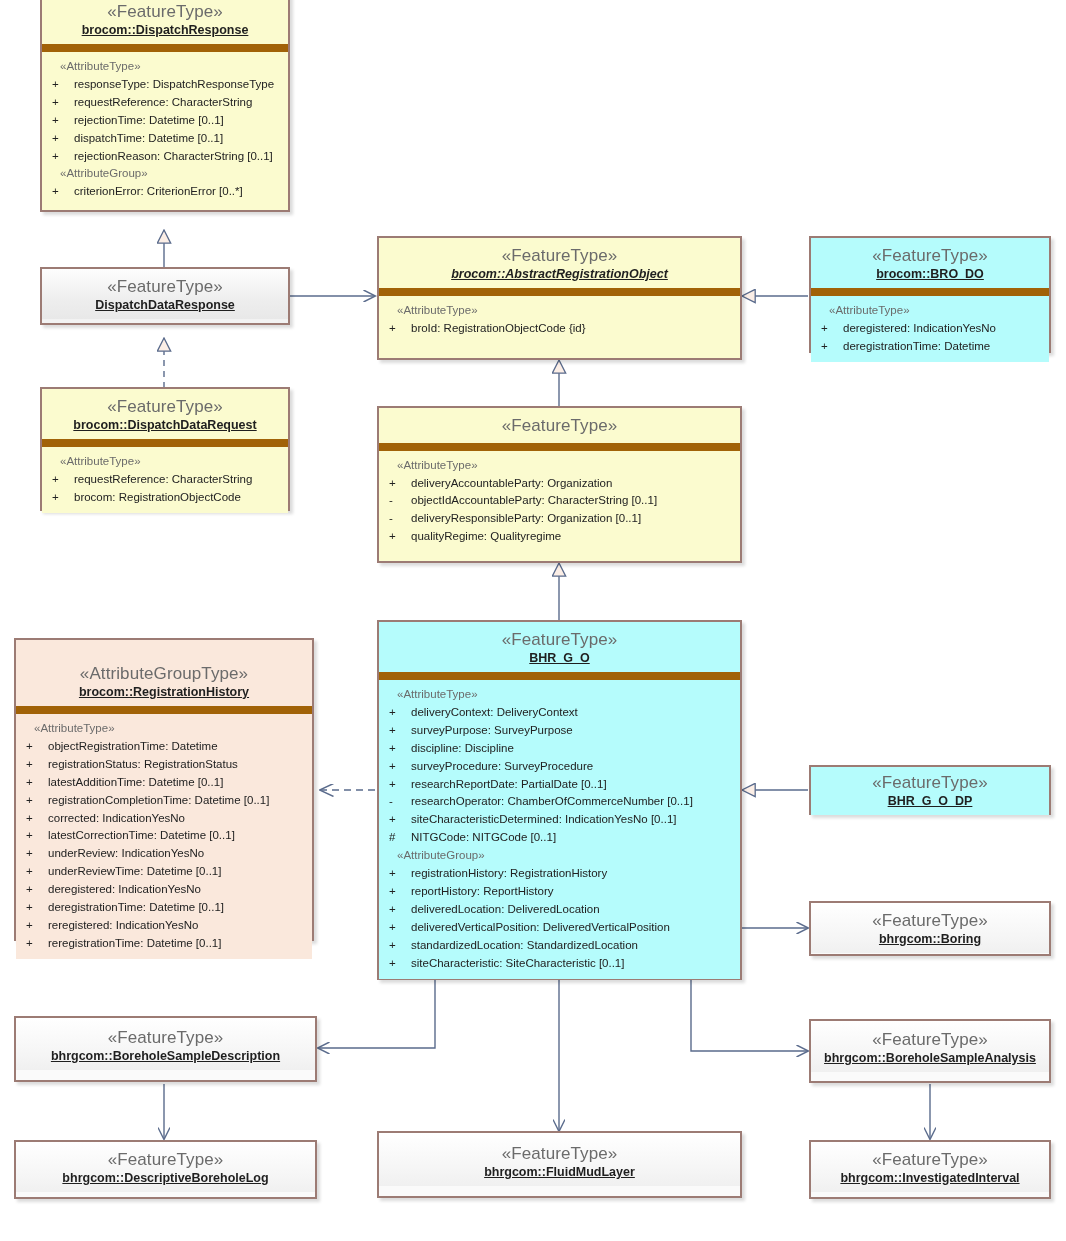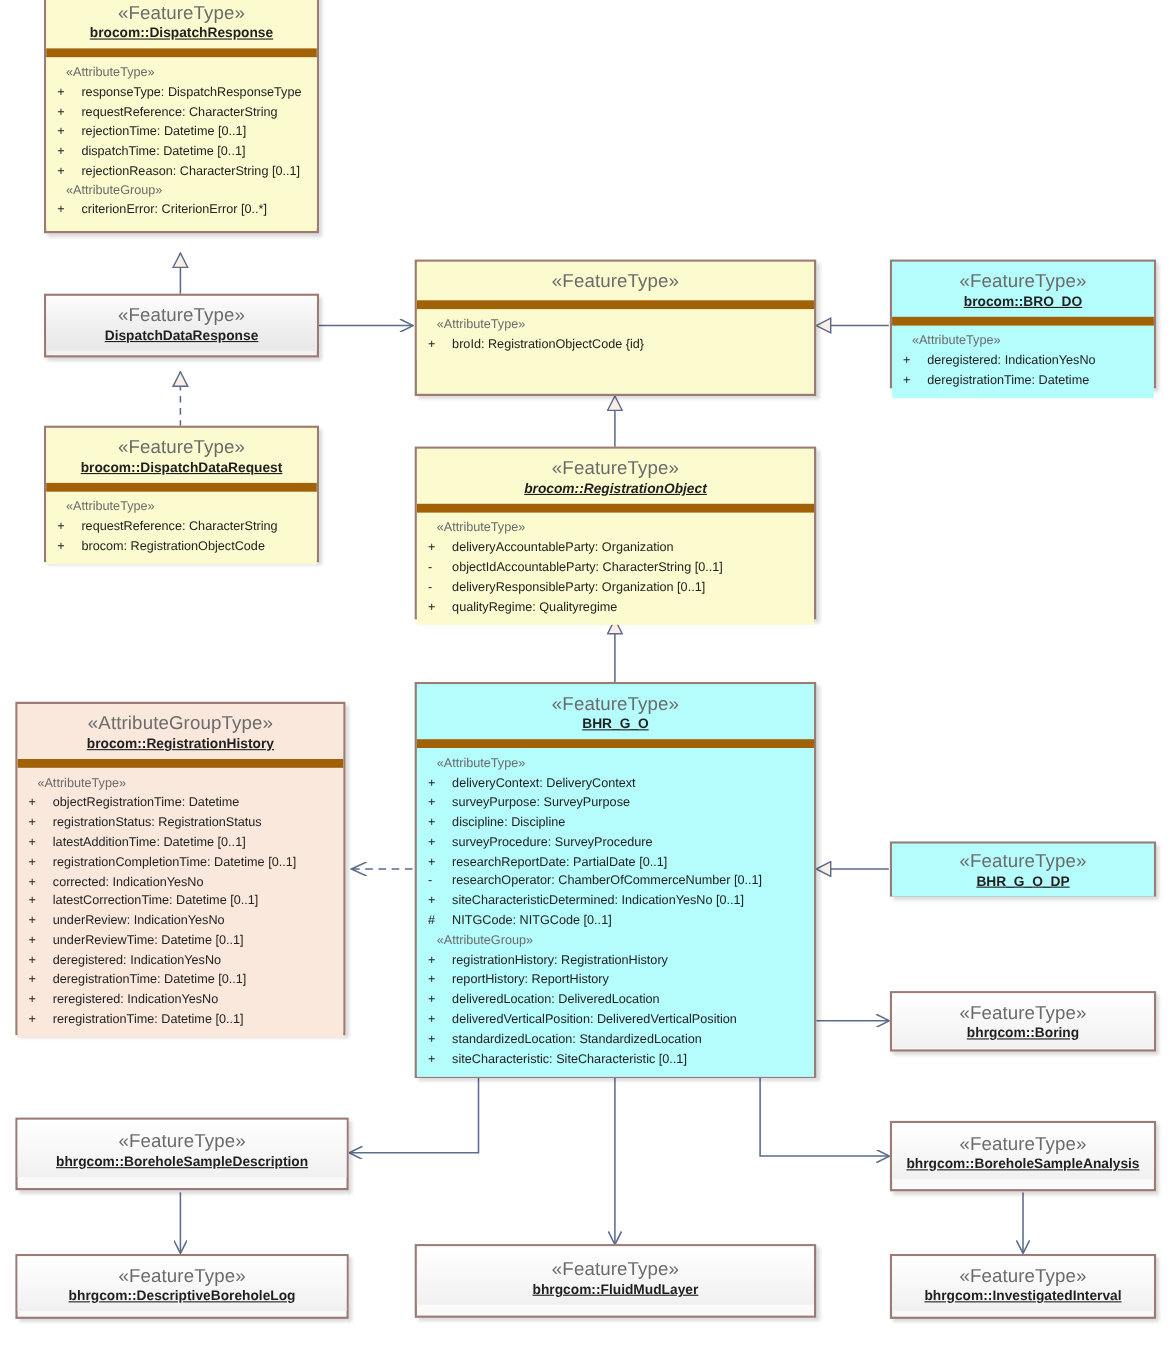--- a/index.html
+++ b/index.html
@@ -236,20 +236,21 @@
       <div class="attr">
           <span class="vis">+</span>
           <span class="txt">brocom: RegistrationObjectCode</span>
         </div>
     </div>
   </div>
 
   <div class="uml-class pal-yellow" style="left:377px; top:236px; width:365px; height:124px;">
     <div class="hdr" style="padding-top:8px;">
       <span class="stereo">«FeatureType»</span>
+      <span class="cname italic">brocom::AbstractRegistrationObject</span>
     </div>
     <div class="body">
       <div class="grp">«AttributeType»</div>
       <div class="attr">
           <span class="vis">+</span>
           <span class="txt">broId: RegistrationObjectCode {id}</span>
         </div>
     </div>
   </div>
 
@@ -267,21 +268,20 @@
       <div class="attr">
           <span class="vis">+</span>
           <span class="txt">deregistrationTime: Datetime</span>
         </div>
     </div>
   </div>
 
   <div class="uml-class pal-yellow" style="left:377px; top:406px; width:365px; height:157px;">
     <div class="hdr" style="padding-top:8px;">
       <span class="stereo">«FeatureType»</span>
-      <span class="cname italic">brocom::RegistrationObject</span>
     </div>
     <div class="body">
       <div class="grp">«AttributeType»</div>
       <div class="attr">
           <span class="vis">+</span>
           <span class="txt">deliveryAccountableParty: Organization</span>
         </div>
       <div class="attr">
           <span class="vis">-</span>
           <span class="txt">objectIdAccountableParty: CharacterString [0..1]</span>
@@ -291,21 +291,21 @@
           <span class="txt">deliveryResponsibleParty: Organization [0..1]</span>
         </div>
       <div class="attr">
           <span class="vis">+</span>
           <span class="txt">qualityRegime: Qualityregime</span>
         </div>
     </div>
   </div>
 
   <div class="uml-class pal-peach" style="left:14px; top:638px; width:300px; height:303px;">
-    <div class="hdr" style="padding-top:8px;">
+    <div class="hdr" style="padding-top:24px;">
       <span class="stereo">«AttributeGroupType»</span>
       <span class="cname">brocom::RegistrationHistory</span>
     </div>
     <div class="body">
       <div class="grp">«AttributeType»</div>
       <div class="attr">
           <span class="vis">+</span>
           <span class="txt">objectRegistrationTime: Datetime</span>
         </div>
       <div class="attr">

